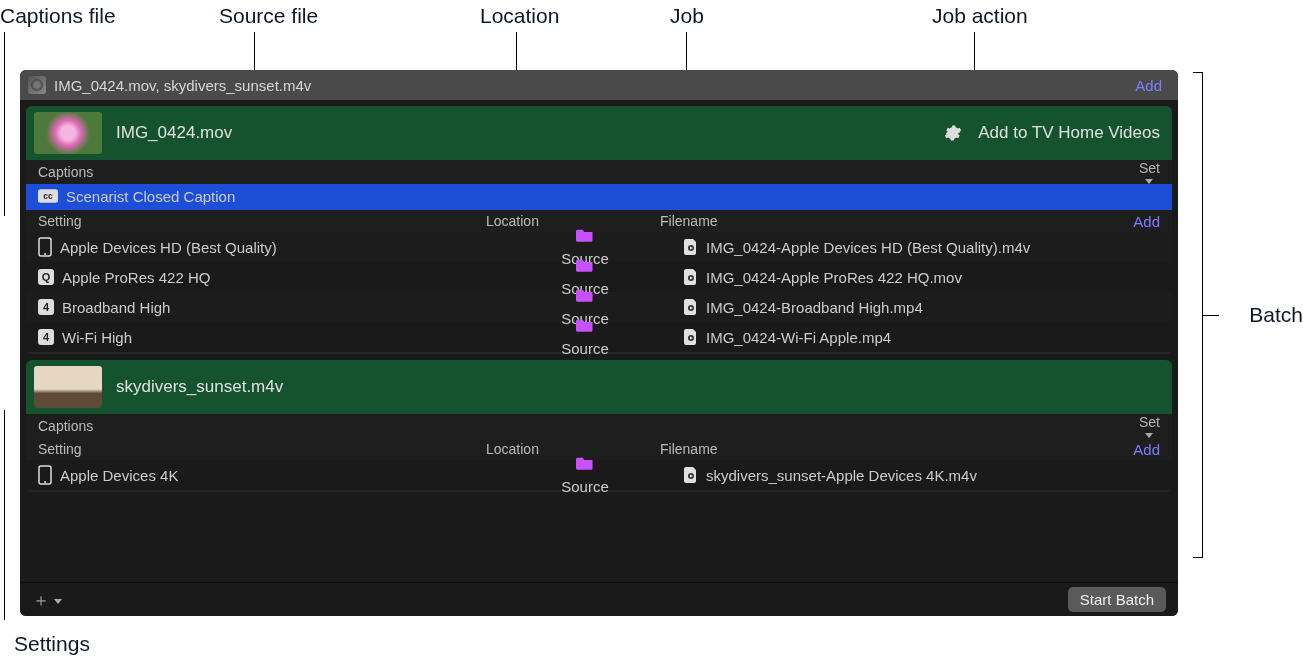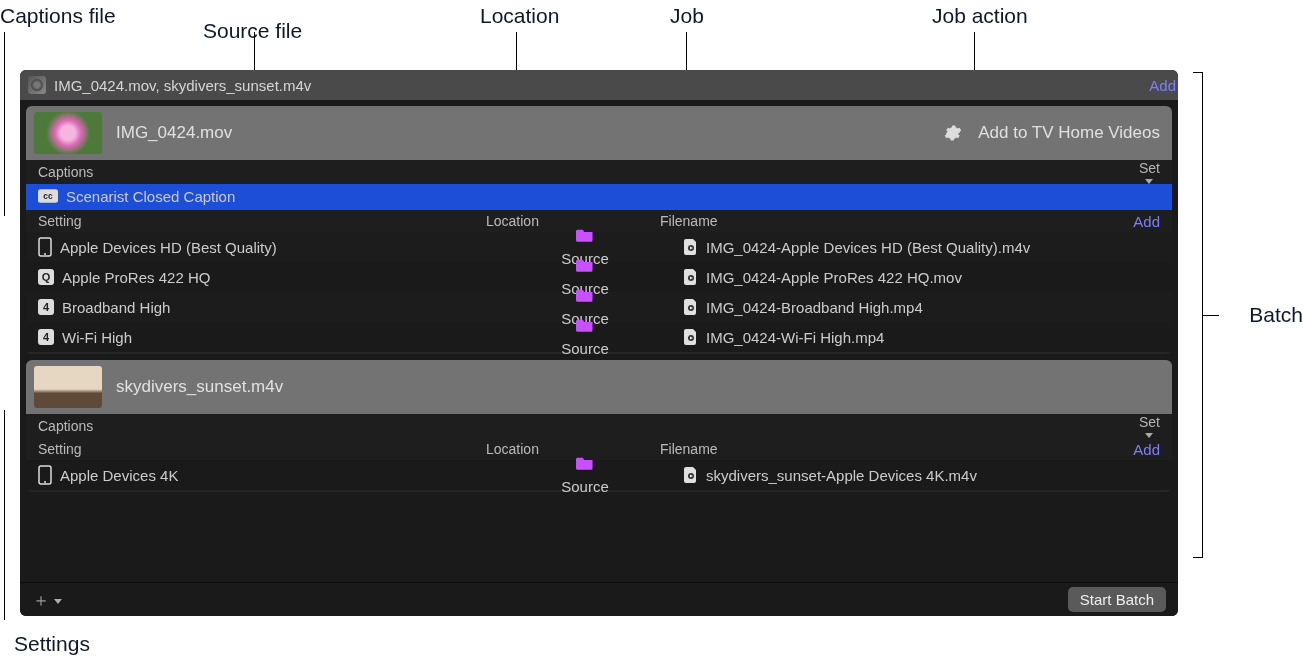--- a/index.html
+++ b/index.html
@@ -57,21 +57,21 @@
       overflow: hidden;
       color: #ccc;
       font-size: 15px;
     }
 
     .batch-header {
       display: flex;
       align-items: center;
       background: #4a4a4a;
       height: 30px;
-      padding: 0 2px 0 8px;
+      padding: 0 16px 0 8px;
       gap: 8px;
     }
     .batch-header .title {
       flex: 1;
       color: #d6d6d6;
       font-size: 15px;
     }
     .add-link {
       color: #7d7dff;
       font-size: 15px;
@@ -95,21 +95,21 @@
       margin: 6px 6px 0 6px;
       border-radius: 6px;
       background: #262626;
       padding-bottom: 2px;
     }
     .job-header {
       display: flex;
       align-items: center;
       padding: 4px 12px 4px 4px;
       height: 54px;
-      background: #737373;
+      background: #14532d;
       border-radius: 6px 6px 0 0;
     }
     .job-thumb {
       width: 68px;
       height: 42px;
       border-radius: 3px;
       margin-right: 14px;
       margin-left: 4px;
     }
     .job-title { flex: 1; color: #e0e0e0; font-size: 17px; }
@@ -215,21 +215,21 @@
     }
     .tick-h { position:absolute; background:#000; width:16px; height:1px; }
   </style>
 </head>
 <body>
 
 <div class="labels-top">
   <span class="label-text" style="left:0; top:0;">Captions file</span>
   <div class="label-line" style="left:4px; top:28px; width:1px; height:184px;"></div>
 
-  <span class="label-text" style="left:203px; top:0;margin-top:15px;">Source file</span>
+  <span class="label-text" style="left:219px; top:0;">Source file</span>
   <div class="label-line" style="left:254px; top:28px; width:1px; height:56px;"></div>
   <div class="label-line" style="left:254px; top:84px; width:126px; height:1px;"></div>
 
   <span class="label-text" style="left:480px; top:0;">Location</span>
   <div class="label-line" style="left:516px; top:28px; width:1px; height:172px;"></div>
 
   <span class="label-text" style="left:670px; top:0;">Job</span>
   <div class="label-line" style="left:686px; top:28px; width:1px; height:50px;"></div>
 
   <span class="label-text" style="left:932px; top:0;">Job action</span>
@@ -399,21 +399,21 @@
         <span>Source</span>
       </div>
       <div class="cell cell-filename">
         <span class="icon file-icon">
             <svg width="14" height="16" viewBox="0 0 14 16">
               <path d="M2 0h7l3 3v11a2 2 0 01-2 2H2a2 2 0 01-2-2V2a2 2 0 012-2z"></path>
               <circle cx="7" cy="9" r="3" fill="#333"></circle>
               <polygon points="6,7.5 6,10.5 9,9" fill="#eee"></polygon>
             </svg>
           </span>
-        <span>IMG_0424-Wi-Fi High.mp4</span>
+        <span>IMG_0424-Wi-Fi Apple.mp4</span>
       </div>
     </div>
   </div>
 
   <div class="job">
     <div class="job-header">
       <div class="job-thumb" style="background:linear-gradient(180deg,#e5d7c2 55%,#5e4a36 65%);"></div>
       <span class="job-title">skydivers_sunset.m4v</span>
     </div>
 

